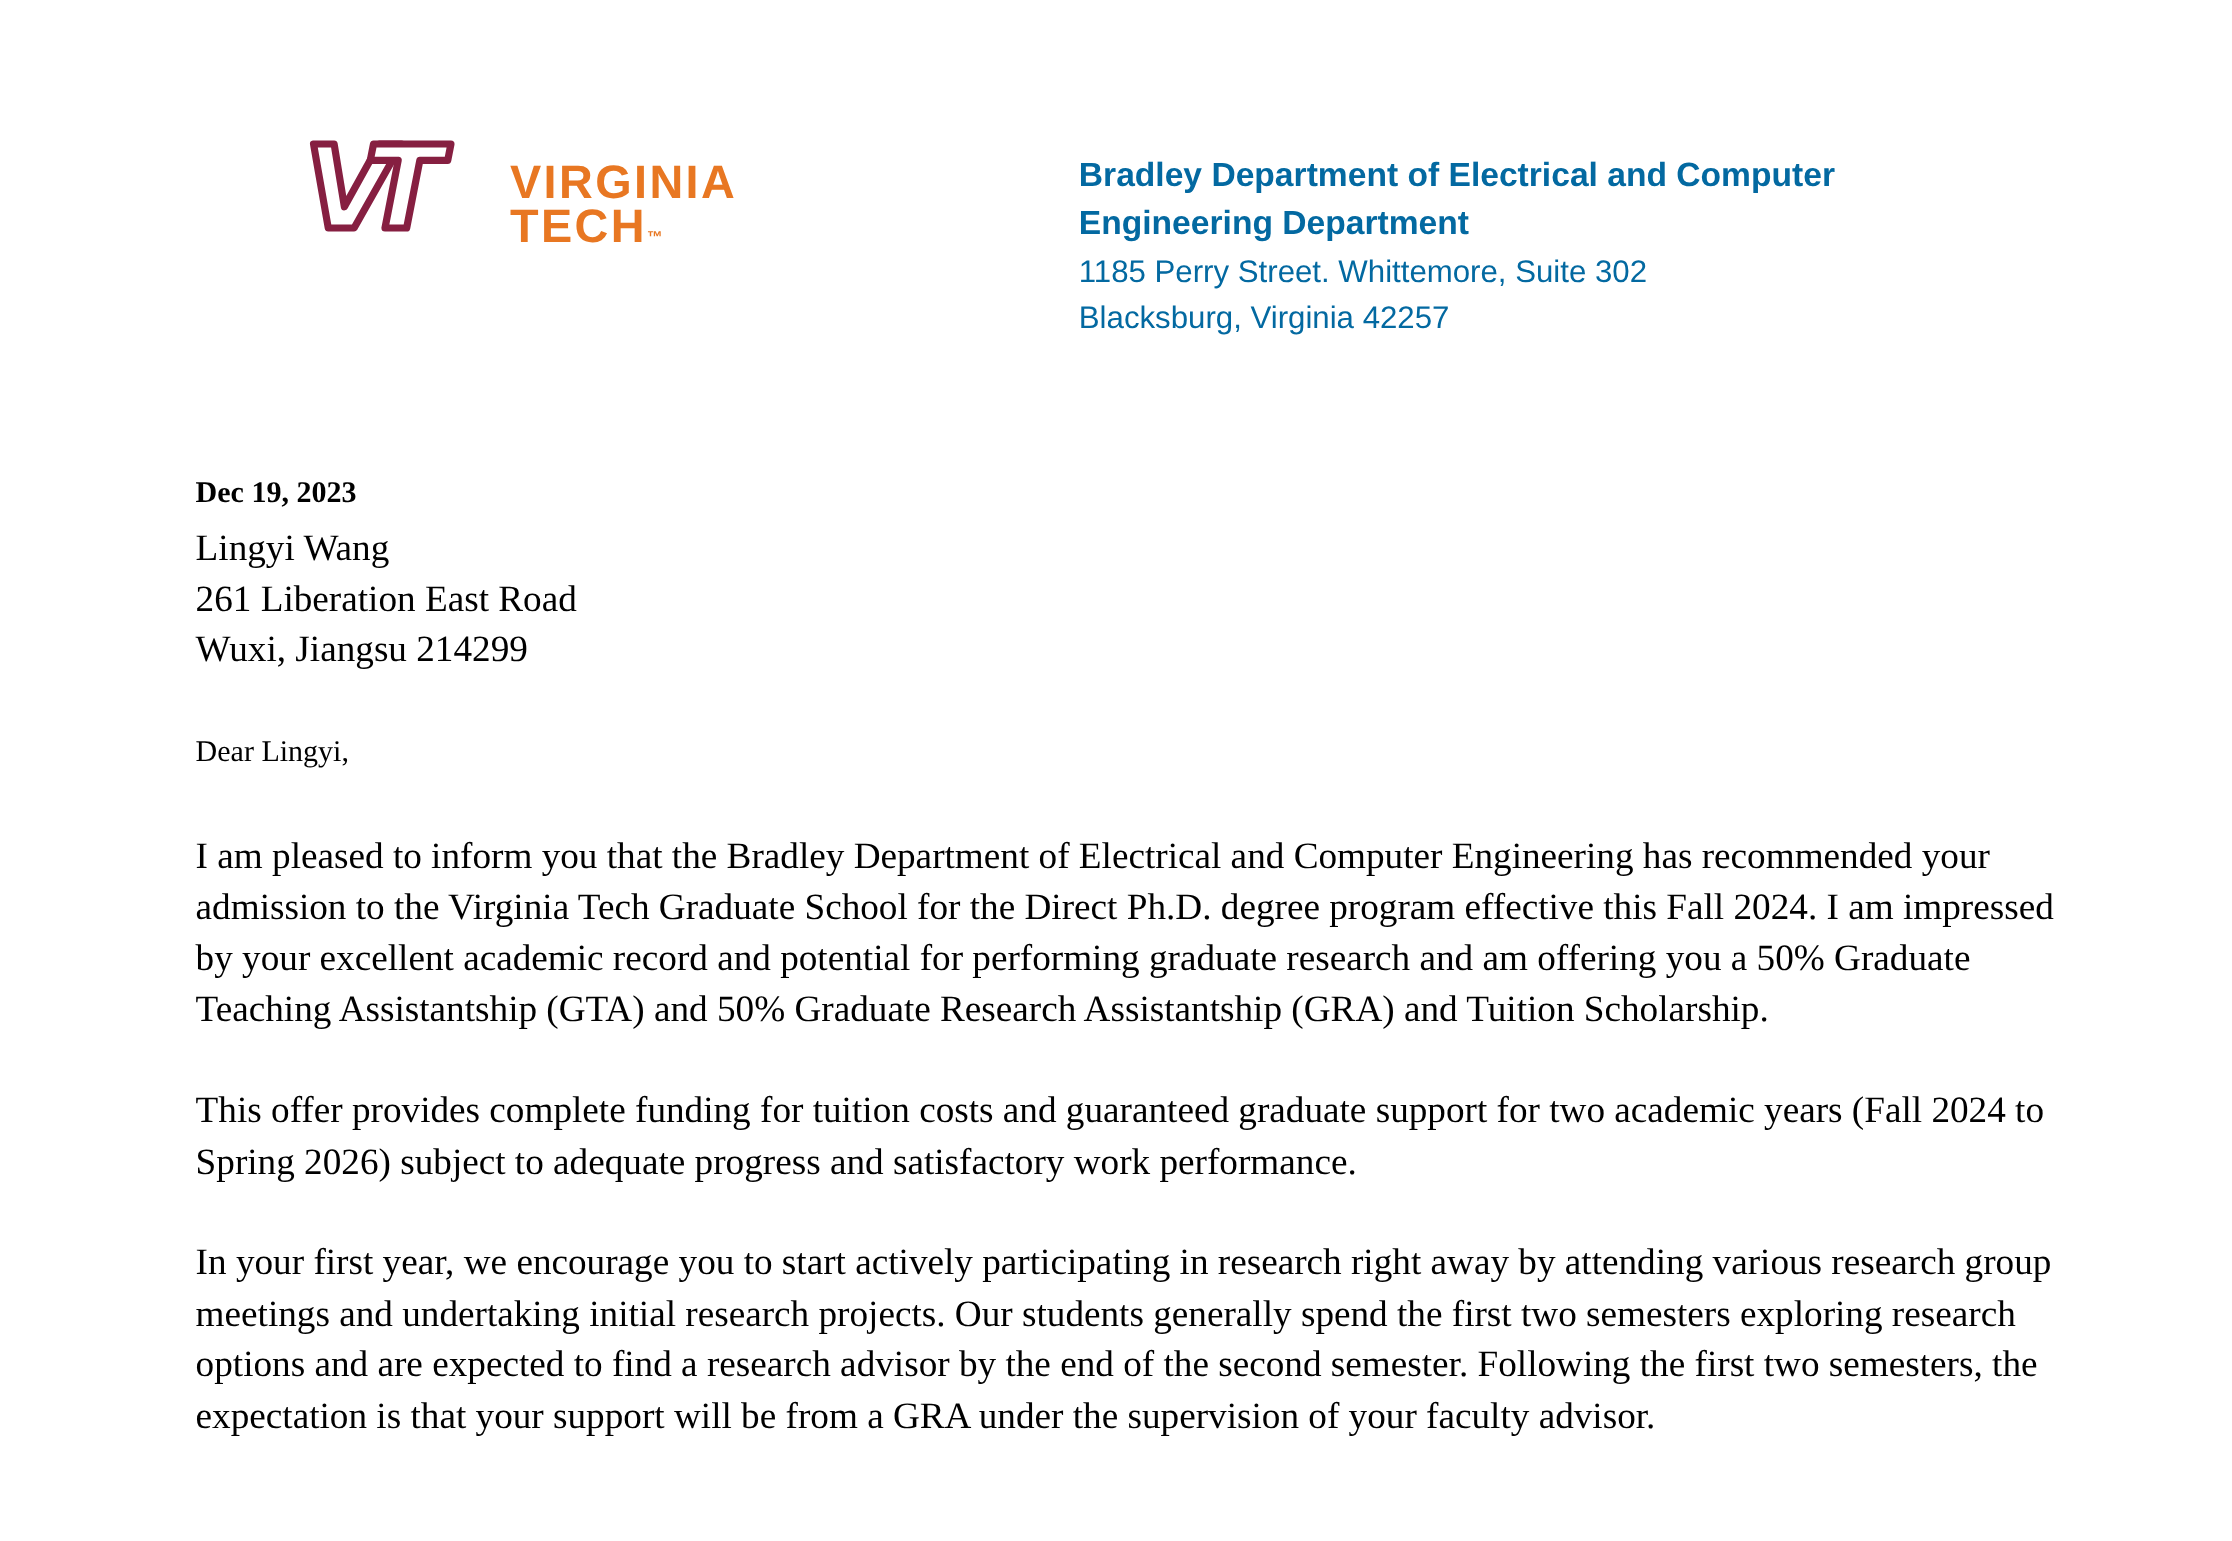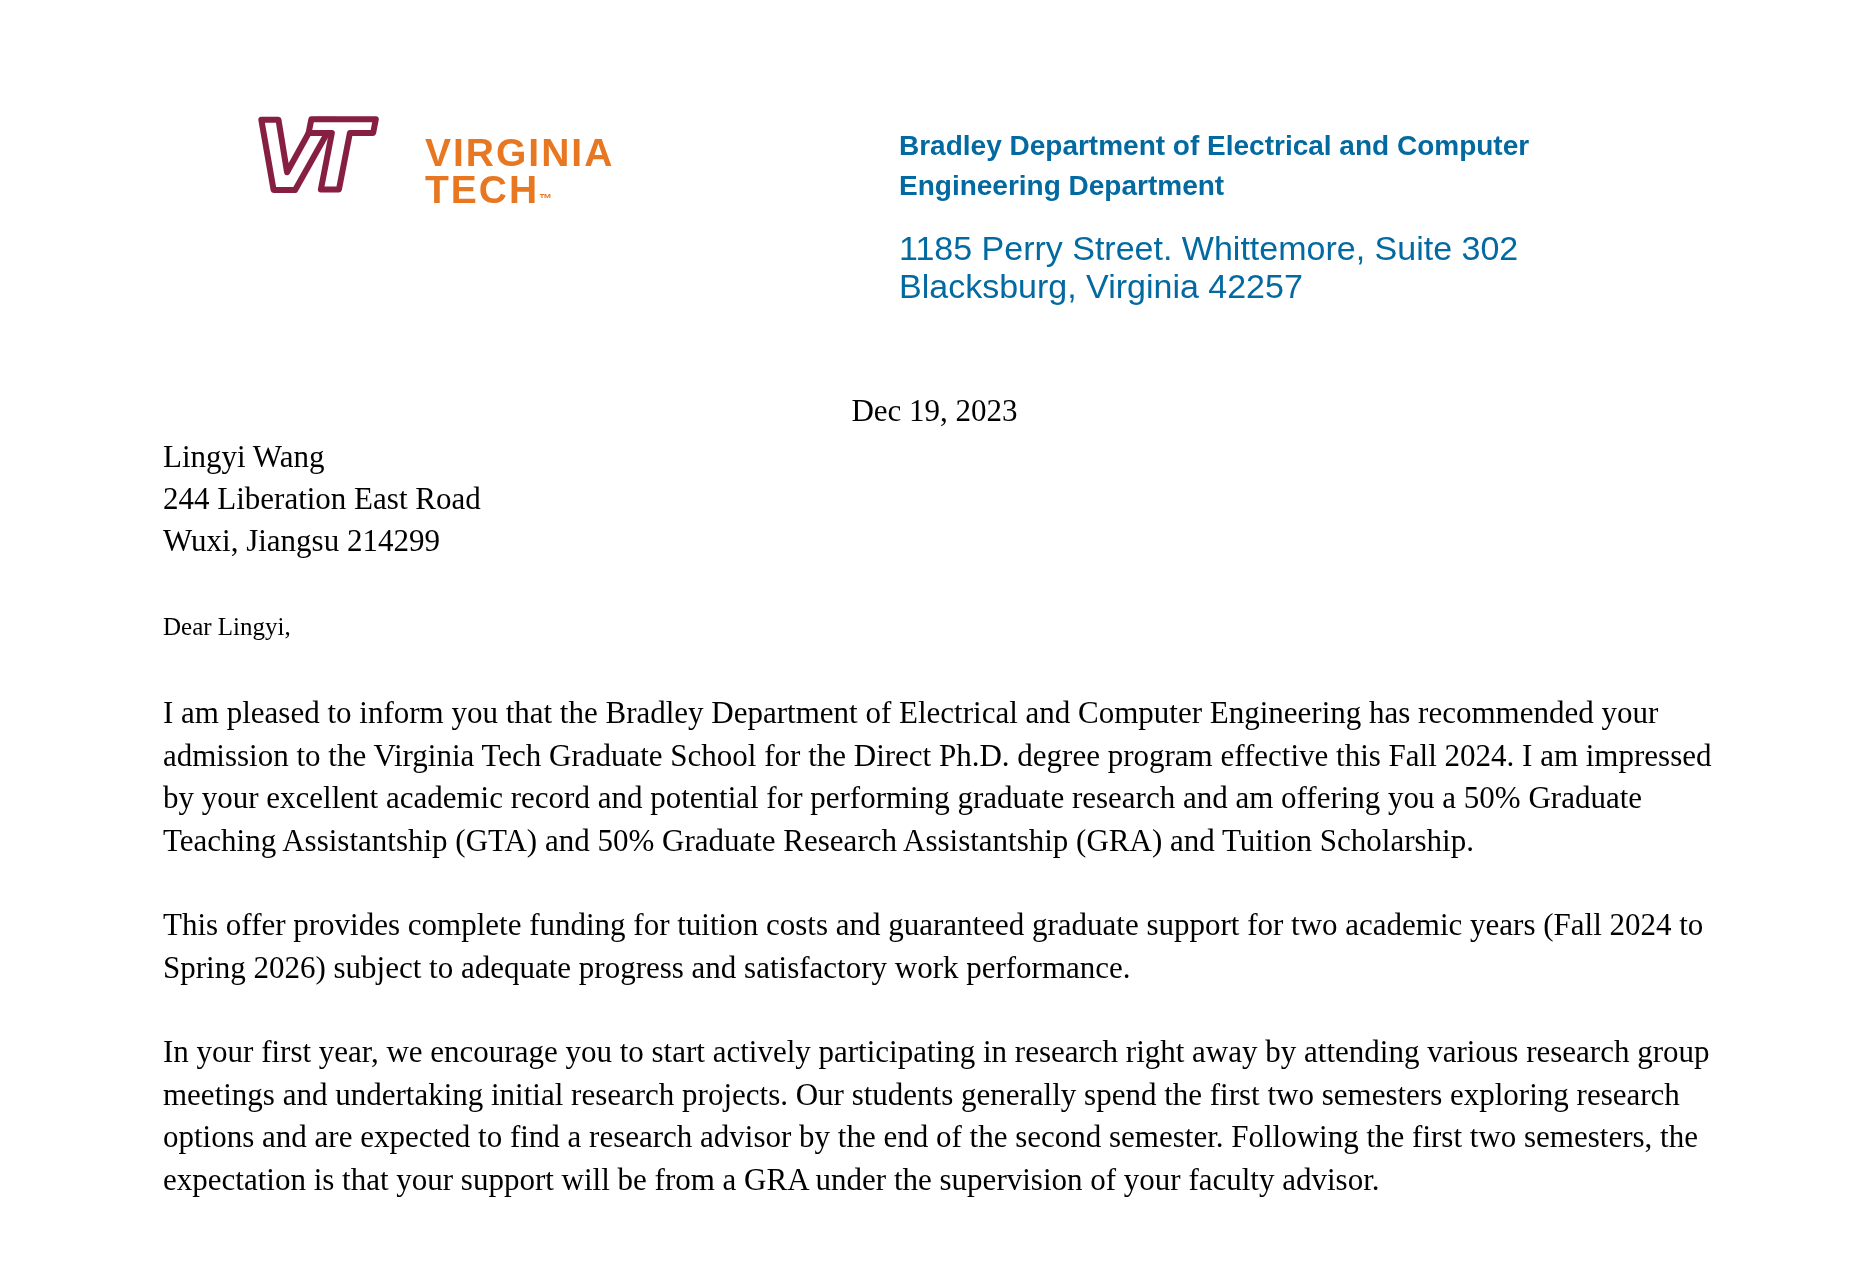--- a/index.html
+++ b/index.html
@@ -44,33 +44,34 @@
     left: 899px; top: 126px;
     font-family: "Liberation Sans", sans-serif;
     color: #0369a1;
   }
   .dept-name {
     font-weight: bold;
     font-size: 28px;
     line-height: 40px;
   }
   .dept-address {
-    font-size: 34px;
+    font-size: 26px;
     line-height: 38px;
-    margin-top: 23px;
+    margin-top: 1px;
   }
 
   
   .date-line {
     position: absolute;
     left: 163px; top: 390px;
     width: 1543px;
-    text-align: center;
-    font-size: 31px;
+    text-align: left;
+    font-size: 25px;
     line-height: 42px;
+    font-weight: bold;
   }
   .recipient {
     position: absolute;
     left: 163px; top: 436px;
     font-size: 31px;
     line-height: 42px;
   }
   .salutation {
     position: absolute;
     left: 163px; top: 606px;
@@ -109,21 +110,21 @@
   <div class="dept-address">
     <div>1185 Perry Street. Whittemore, Suite 302</div>
     <div>Blacksburg, Virginia 42257</div>
   </div>
 </div>
 
 <div class="date-line">Dec 19, 2023</div>
 
 <div class="recipient">
   <div>Lingyi Wang</div>
-  <div>244 Liberation East Road</div>
+  <div>261 Liberation East Road</div>
   <div>Wuxi, Jiangsu 214299</div>
 </div>
 
 <div class="salutation">Dear Lingyi,</div>
 
 <div class="letter-body">
   <p>I am pleased to inform you that the Bradley Department of Electrical and Computer Engineering has recommended your admission to the Virginia Tech Graduate School for the Direct Ph.D. degree program effective this Fall 2024. I am impressed by your excellent academic record and potential for performing graduate research and am offering you a 50% Graduate Teaching Assistantship (GTA) and 50% Graduate Research Assistantship (GRA) and Tuition Scholarship.</p>
   <p>This offer provides complete funding for tuition costs and guaranteed graduate support for two academic years (Fall 2024 to Spring 2026) subject to adequate progress and satisfactory work performance.</p>
   <p>In your first year, we encourage you to start actively participating in research right away by attending various research group meetings and undertaking initial research projects. Our students generally spend the first two semesters exploring research options and are expected to find a research advisor by the end of the second semester. Following the first two semesters, the expectation is that your support will be from a GRA under the supervision of your faculty advisor.</p>
 </div>

